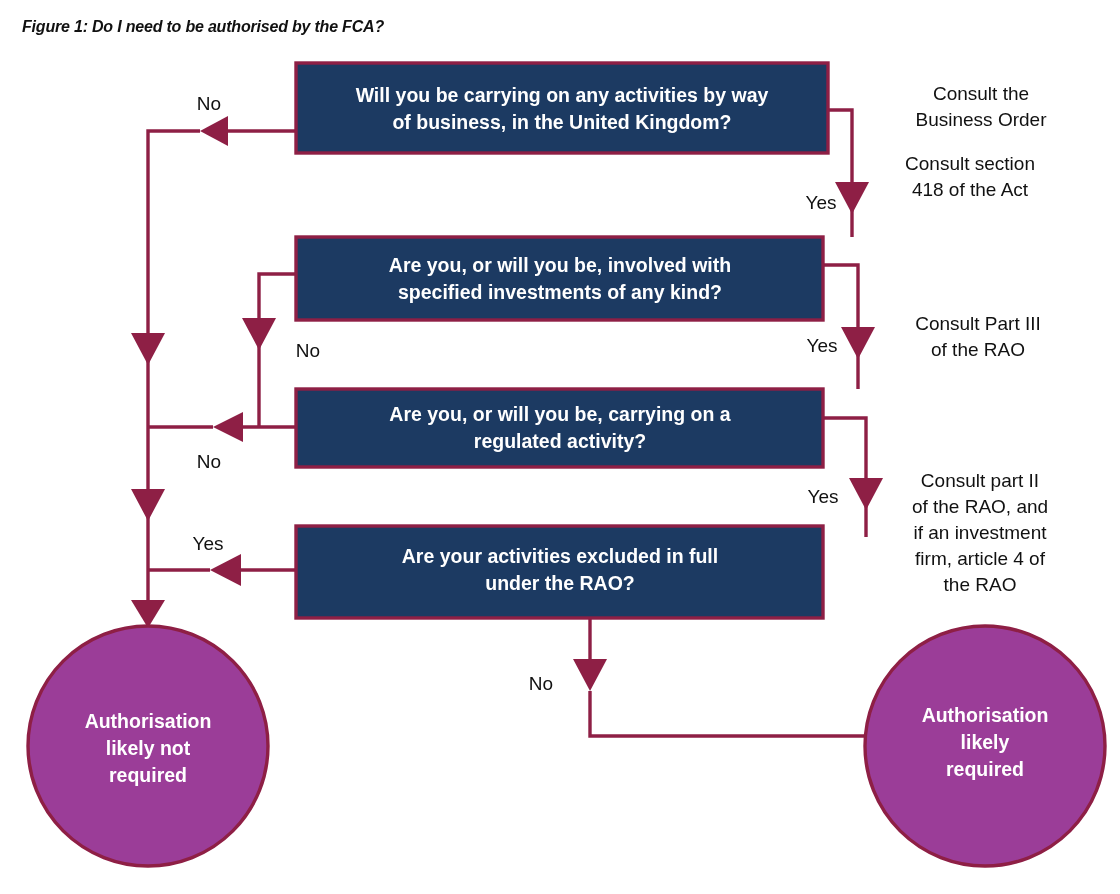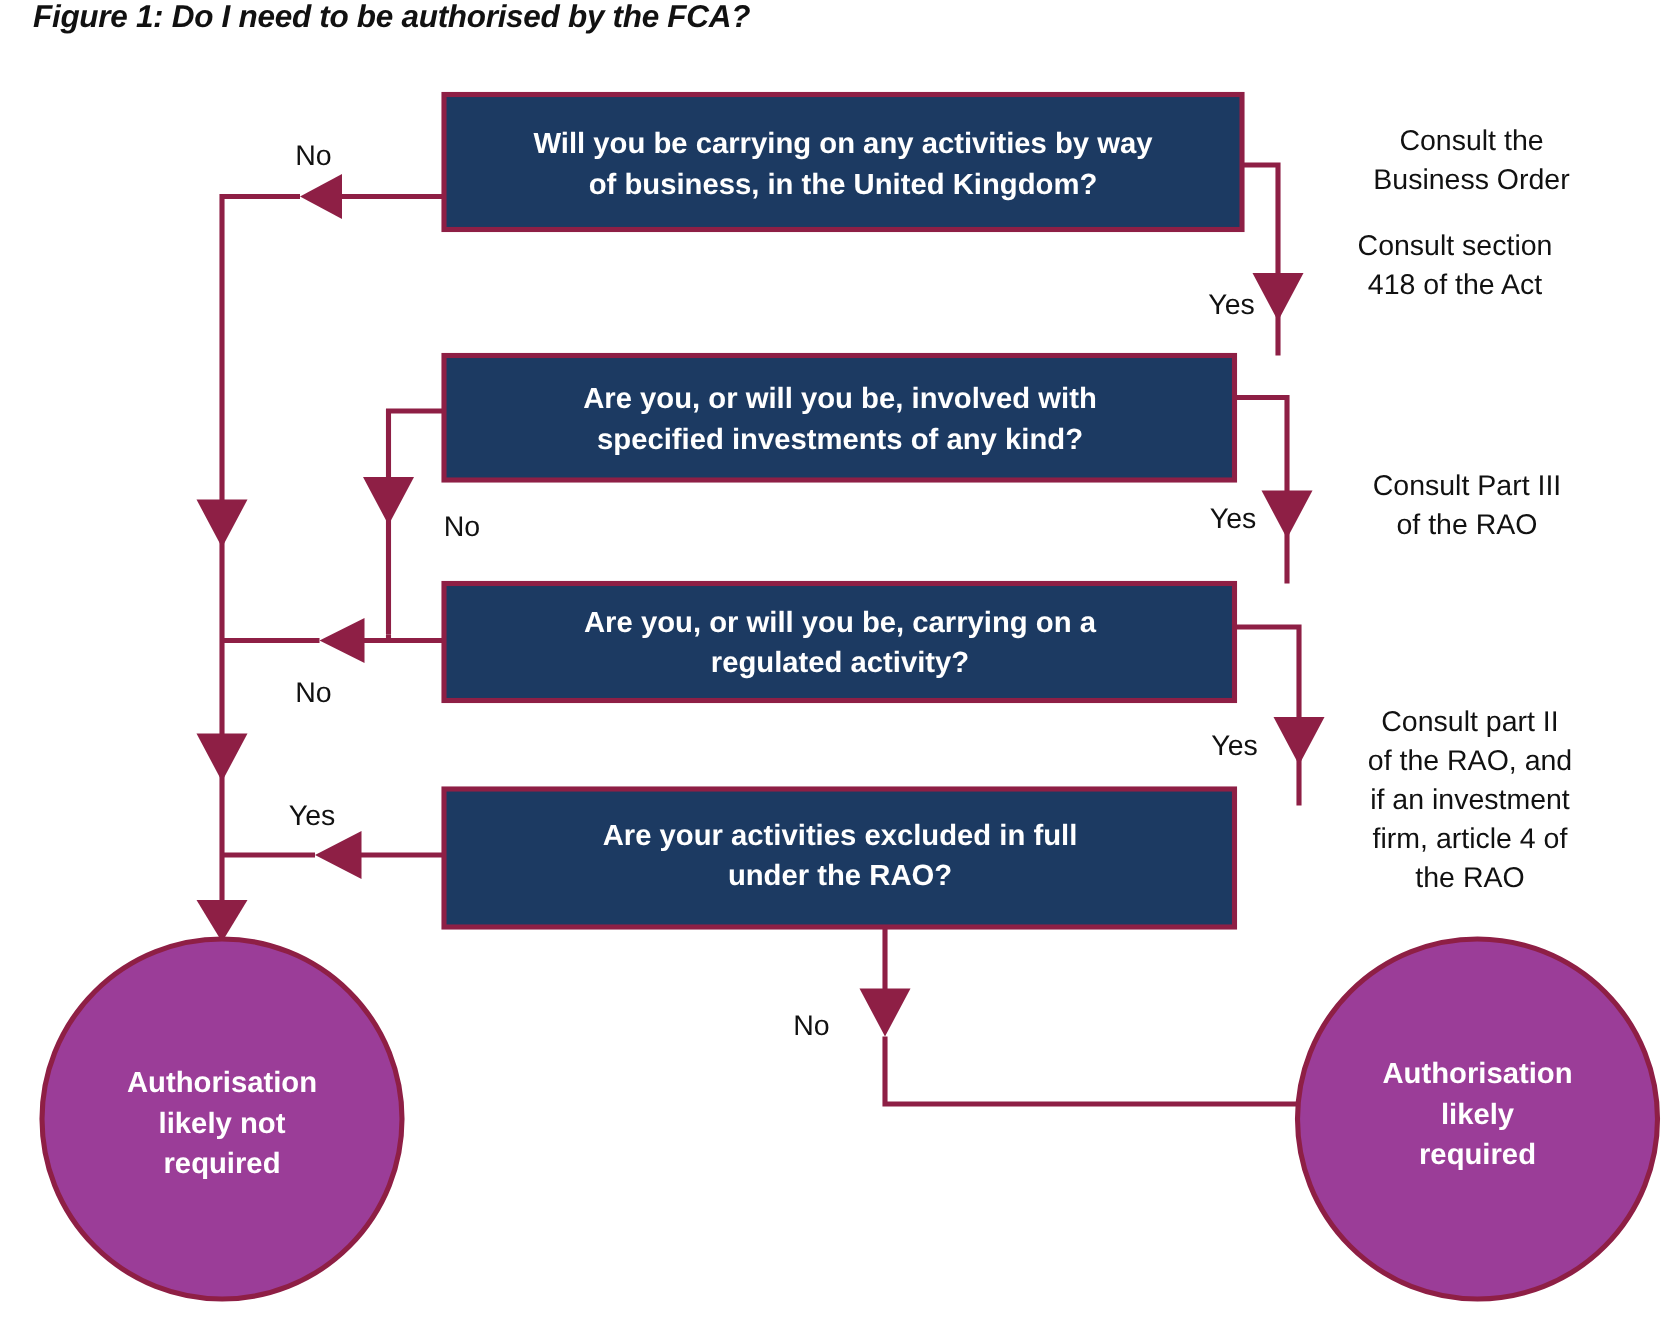--- a/index.html
+++ b/index.html
@@ -15,22 +15,22 @@
     position: relative;
   }
   #figure-root {
     position: relative;
     width: 1120px;
     height: 894px;
   }
   #fig-title {
     position: absolute;
     left: 22px;
-    top: 0;
-    font-size: 21px;
+    top: 18px;
+    font-size: 16px;
     font-weight: bold;
     font-style: italic;
     color: #111111;
     letter-spacing: -0.2px;
     white-space: nowrap;
   }
   svg#flow {
     position: absolute;
     left: 0;
     top: 0;

